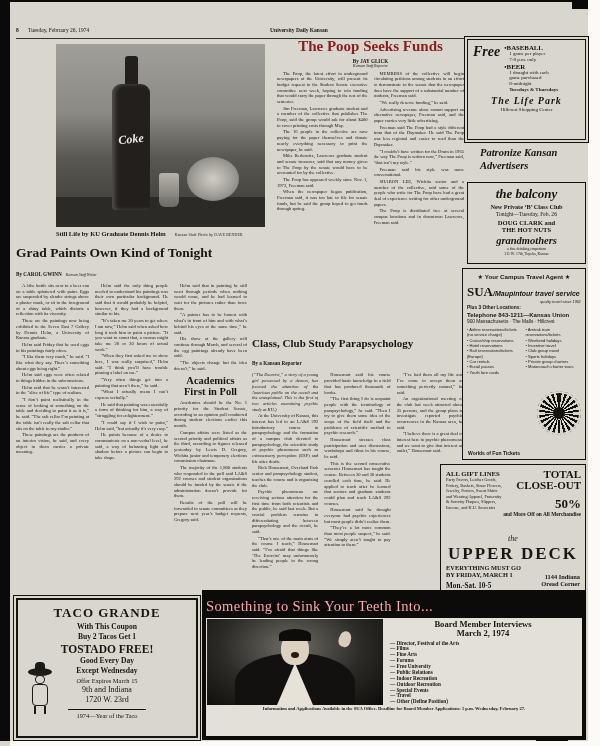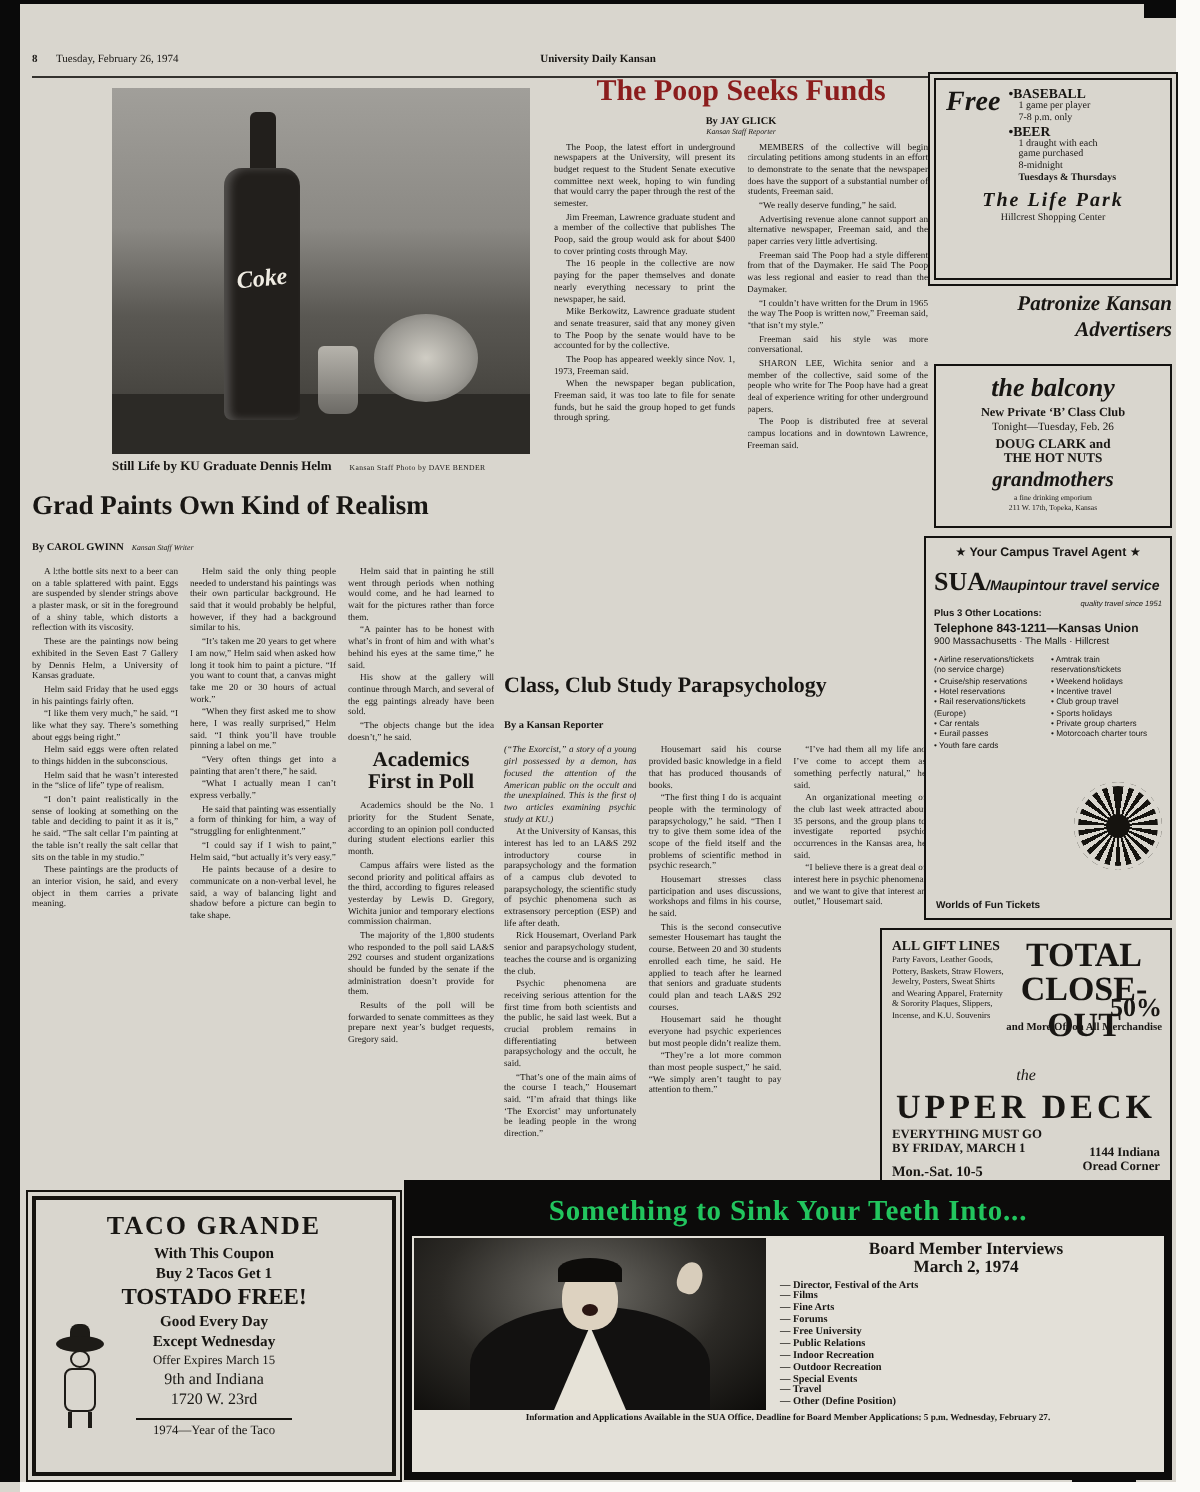--- a/index.html
+++ b/index.html
@@ -60,21 +60,21 @@
   .ballpark{position:absolute;left:467px;top:39px;width:119px;height:101px;border:1px solid #131210;box-shadow:0 0 0 2px #d9d6ce,0 0 0 3px #131210;padding:4px 5px;}
   .bp-row{display:flex;gap:4px}
   .bp-free{font-size:14px;font-style:italic;font-weight:bold}
   .bp-items{flex:1}
   .bp-b{font-weight:bold;font-size:6.8px}
   .bp-s{font-size:5px;padding-left:5px;line-height:1.15}
   .bp-sb{font-size:5px;font-weight:bold;padding-left:5px}
   .bp-name{text-align:center;font-weight:bold;font-size:10px;letter-spacing:1px;margin-top:3px;font-style:italic}
   .bp-loc{text-align:center;font-size:5px;margin-top:1px}
 
-  .patronize{position:absolute;left:480px;top:147px;width:106px;text-align:right;font-weight:bold;font-style:italic;font-size:10.5px;line-height:1.2}
+  .patronize{position:absolute;left:480px;top:147px;width:106px;text-align:left;font-weight:bold;font-style:italic;font-size:10.5px;line-height:1.2}
 
   .balcony{position:absolute;left:467px;top:182px;width:119px;height:82px;border:1px solid #131210;padding:3px 4px;text-align:center}
   .bal-name{font-size:13px;font-weight:bold;font-style:italic}
   .bal-l1{font-size:6.2px;font-weight:bold;margin-top:1px}
   .bal-l2{font-size:5.6px;margin-top:1px}
   .bal-band{font-size:6.6px;font-weight:bold;line-height:1.1;margin-top:2px}
   .bal-name2{font-size:10.5px;font-weight:bold;font-style:italic;margin-top:1px}
   .bal-tiny{font-size:3.8px;line-height:1.2;margin-top:1px}
 
   .travel{position:absolute;left:462px;top:268px;width:124px;height:192px;border:1px solid #131210;padding:4px;font-family:"Liberation Sans","DejaVu Sans",sans-serif}
@@ -87,21 +87,21 @@
   .tr-phone{font-size:6px;font-weight:bold;margin-top:2px}
   .tr-addr{font-size:4.8px;margin-top:1px}
   .tr-lists{display:flex;gap:3px;margin-top:3px}
   .tr-lists ul{flex:1;list-style:none;font-size:4.1px;line-height:1.3}
   .tr-lists li::before{content:"• "}
   .sunburst{position:absolute;right:4px;bottom:24px;width:44px;height:44px;border-radius:50%;background:repeating-conic-gradient(#15130f 0 8deg,#d9d6ce 8deg 16deg);box-shadow:inset 0 0 0 2px #d9d6ce}
   .sunburst::after{content:"";position:absolute;left:16px;top:16px;width:12px;height:12px;border-radius:50%;background:#15130f}
   .tr-foot{position:absolute;left:5px;bottom:3px;font-size:5px;font-weight:bold}
 
   .upperdeck{position:absolute;left:440px;top:464px;width:146px;height:130px;border:1px solid #131210;position:absolute}
-  .ud-title{position:absolute;right:4px;top:4px;width:78px;text-align:center;font-weight:bold;font-size:17px;line-height:1.02}
+  .ud-title{position:absolute;right:4px;top:4px;width:78px;text-align:right;font-weight:bold;font-size:11px;line-height:1.02}
   .ud-pct{position:absolute;right:4px;top:31px;width:78px;text-align:right}
   .ud-pct-big{font-size:13px;font-weight:bold}
   .ud-pct-sub{font-size:5.4px;font-weight:bold;line-height:1.1}
   .ud-gift{position:absolute;left:5px;top:5px;width:58px}
   .ud-gift-h{font-weight:bold;font-size:6.8px}
   .ud-gift-list{font-size:4.3px;line-height:1.28;text-align:left}
   .ud-store{position:absolute;left:0;right:0;top:62px;text-align:center}
   .ud-the{font-size:8px;font-style:italic}
   .ud-big{font-size:17px;font-weight:bold;letter-spacing:2px;line-height:1}
   .ud-must{position:absolute;left:5px;bottom:15px;width:86px;font-weight:bold;font-size:6.4px;line-height:1.1}
@@ -116,21 +116,21 @@
   .taco-addr{font-size:8px;font-weight:normal;margin-top:1px}
   .taco-year{font-size:6.4px;margin-top:3px;border-top:1px solid #15130f;display:inline-block;padding:2px 8px 0}
   .taco-man{position:absolute;left:9px;top:62px;width:26px;height:52px}
   .taco-sombrero{position:absolute;left:1px;top:6px;width:24px;height:8px;background:#1d1b17;border-radius:50%}
   .taco-crown{position:absolute;left:8px;top:0;width:10px;height:8px;background:#1d1b17;border-radius:4px 4px 0 0}
   .taco-head{position:absolute;left:8px;top:13px;width:10px;height:9px;background:#d9d6ce;border:1px solid #1d1b17;border-radius:50%}
   .taco-body{position:absolute;left:5px;top:22px;width:16px;height:22px;background:#d9d6ce;border:1px solid #1d1b17;border-radius:4px}
   .taco-legs{position:absolute;left:7px;top:44px;width:12px;height:8px;border-left:2px solid #1d1b17;border-right:2px solid #1d1b17}
 
   .sua{position:absolute;left:202px;top:590px;width:384px;height:150px;border:4px solid #0c0b0a;background:#e3e0d8}
-  .sua-banner{background:#0c0b0a;color:#22c55e;text-align:center;font-weight:bold;font-size:14.5px;height:24px;line-height:24px;letter-spacing:.4px}
+  .sua-banner{background:#0c0b0a;color:#fca5a5;text-align:left;font-weight:normal;font-size:14.5px;height:24px;line-height:24px;letter-spacing:.4px}
   .sua-mid{display:flex;height:88px}
   .sua-photo{width:176px;height:86px;margin:1px;position:relative;overflow:hidden;background:radial-gradient(ellipse at 48% 32%,#6e6c66 0%,#2c2a26 55%,#0d0c0a 100%)}
   .v-cape{position:absolute;left:28px;top:34px;width:120px;height:60px;background:#121110;border-radius:50% 50% 0 0}
   .v-shirt{position:absolute;left:70px;top:44px;width:36px;height:42px;background:#e6e2d7;clip-path:polygon(50% 0,100% 100%,0 100%)}
   .v-face{position:absolute;left:74px;top:14px;width:28px;height:32px;background:#ddd2c0;border-radius:48% 48% 44% 44%}
   .v-hair{position:absolute;left:72px;top:10px;width:32px;height:12px;background:#0d0c0a;border-radius:50% 50% 0 0}
   .v-mouth{position:absolute;left:84px;top:33px;width:8px;height:6px;background:#2a1612;border-radius:50%}
   .v-hand{position:absolute;left:132px;top:12px;width:12px;height:16px;background:#d8cdbb;border-radius:50% 50% 40% 40%;transform:rotate(18deg)}
   .sua-right{flex:1;padding:2px 6px 0}
   .sua-int{text-align:center;font-weight:bold;font-size:8.6px;line-height:1.08}
@@ -232,21 +232,21 @@
     <div class="bal-band">
       <span>DOUG CLARK and</span><br>
       <span>THE HOT NUTS</span>
     </div>
     <div class="bal-name2">grandmothers</div>
     <div class="bal-tiny">a fine drinking emporium</div>
     <div class="bal-tiny">211 W. 17th, Topeka, Kansas</div>
   </div>
 
   <div class="grad">
-    <h2 class="headline grad-head">Grad Paints Own Kind of Realism</h2>
+    <h2 class="headline grad-head">Grad Paints Own Kind of Tonight</h2>
     <div class="grad-by">
       <span class="byline">By CAROL GWINN</span>
       <span class="byline-sub">Kansan Staff Writer</span>
     </div>
     <div class="cols">
       <div class="body-col">
           <p>A l:the bottle sits next to a beer can on a table splattered with paint. Eggs are suspended by slender strings above a plaster mask, or sit in the foreground of a shiny table, which distorts a reflection with its viscosity.</p>
           <p>These are the paintings now being exhibited in the Seven East 7 Gallery by Dennis Helm, a University of Kansas graduate.</p>
           <p>Helm said Friday that he used eggs in his paintings fairly often.</p>
           <p>“I like them very much,” he said. “I like what they say. There’s something about eggs being right.”</p>

